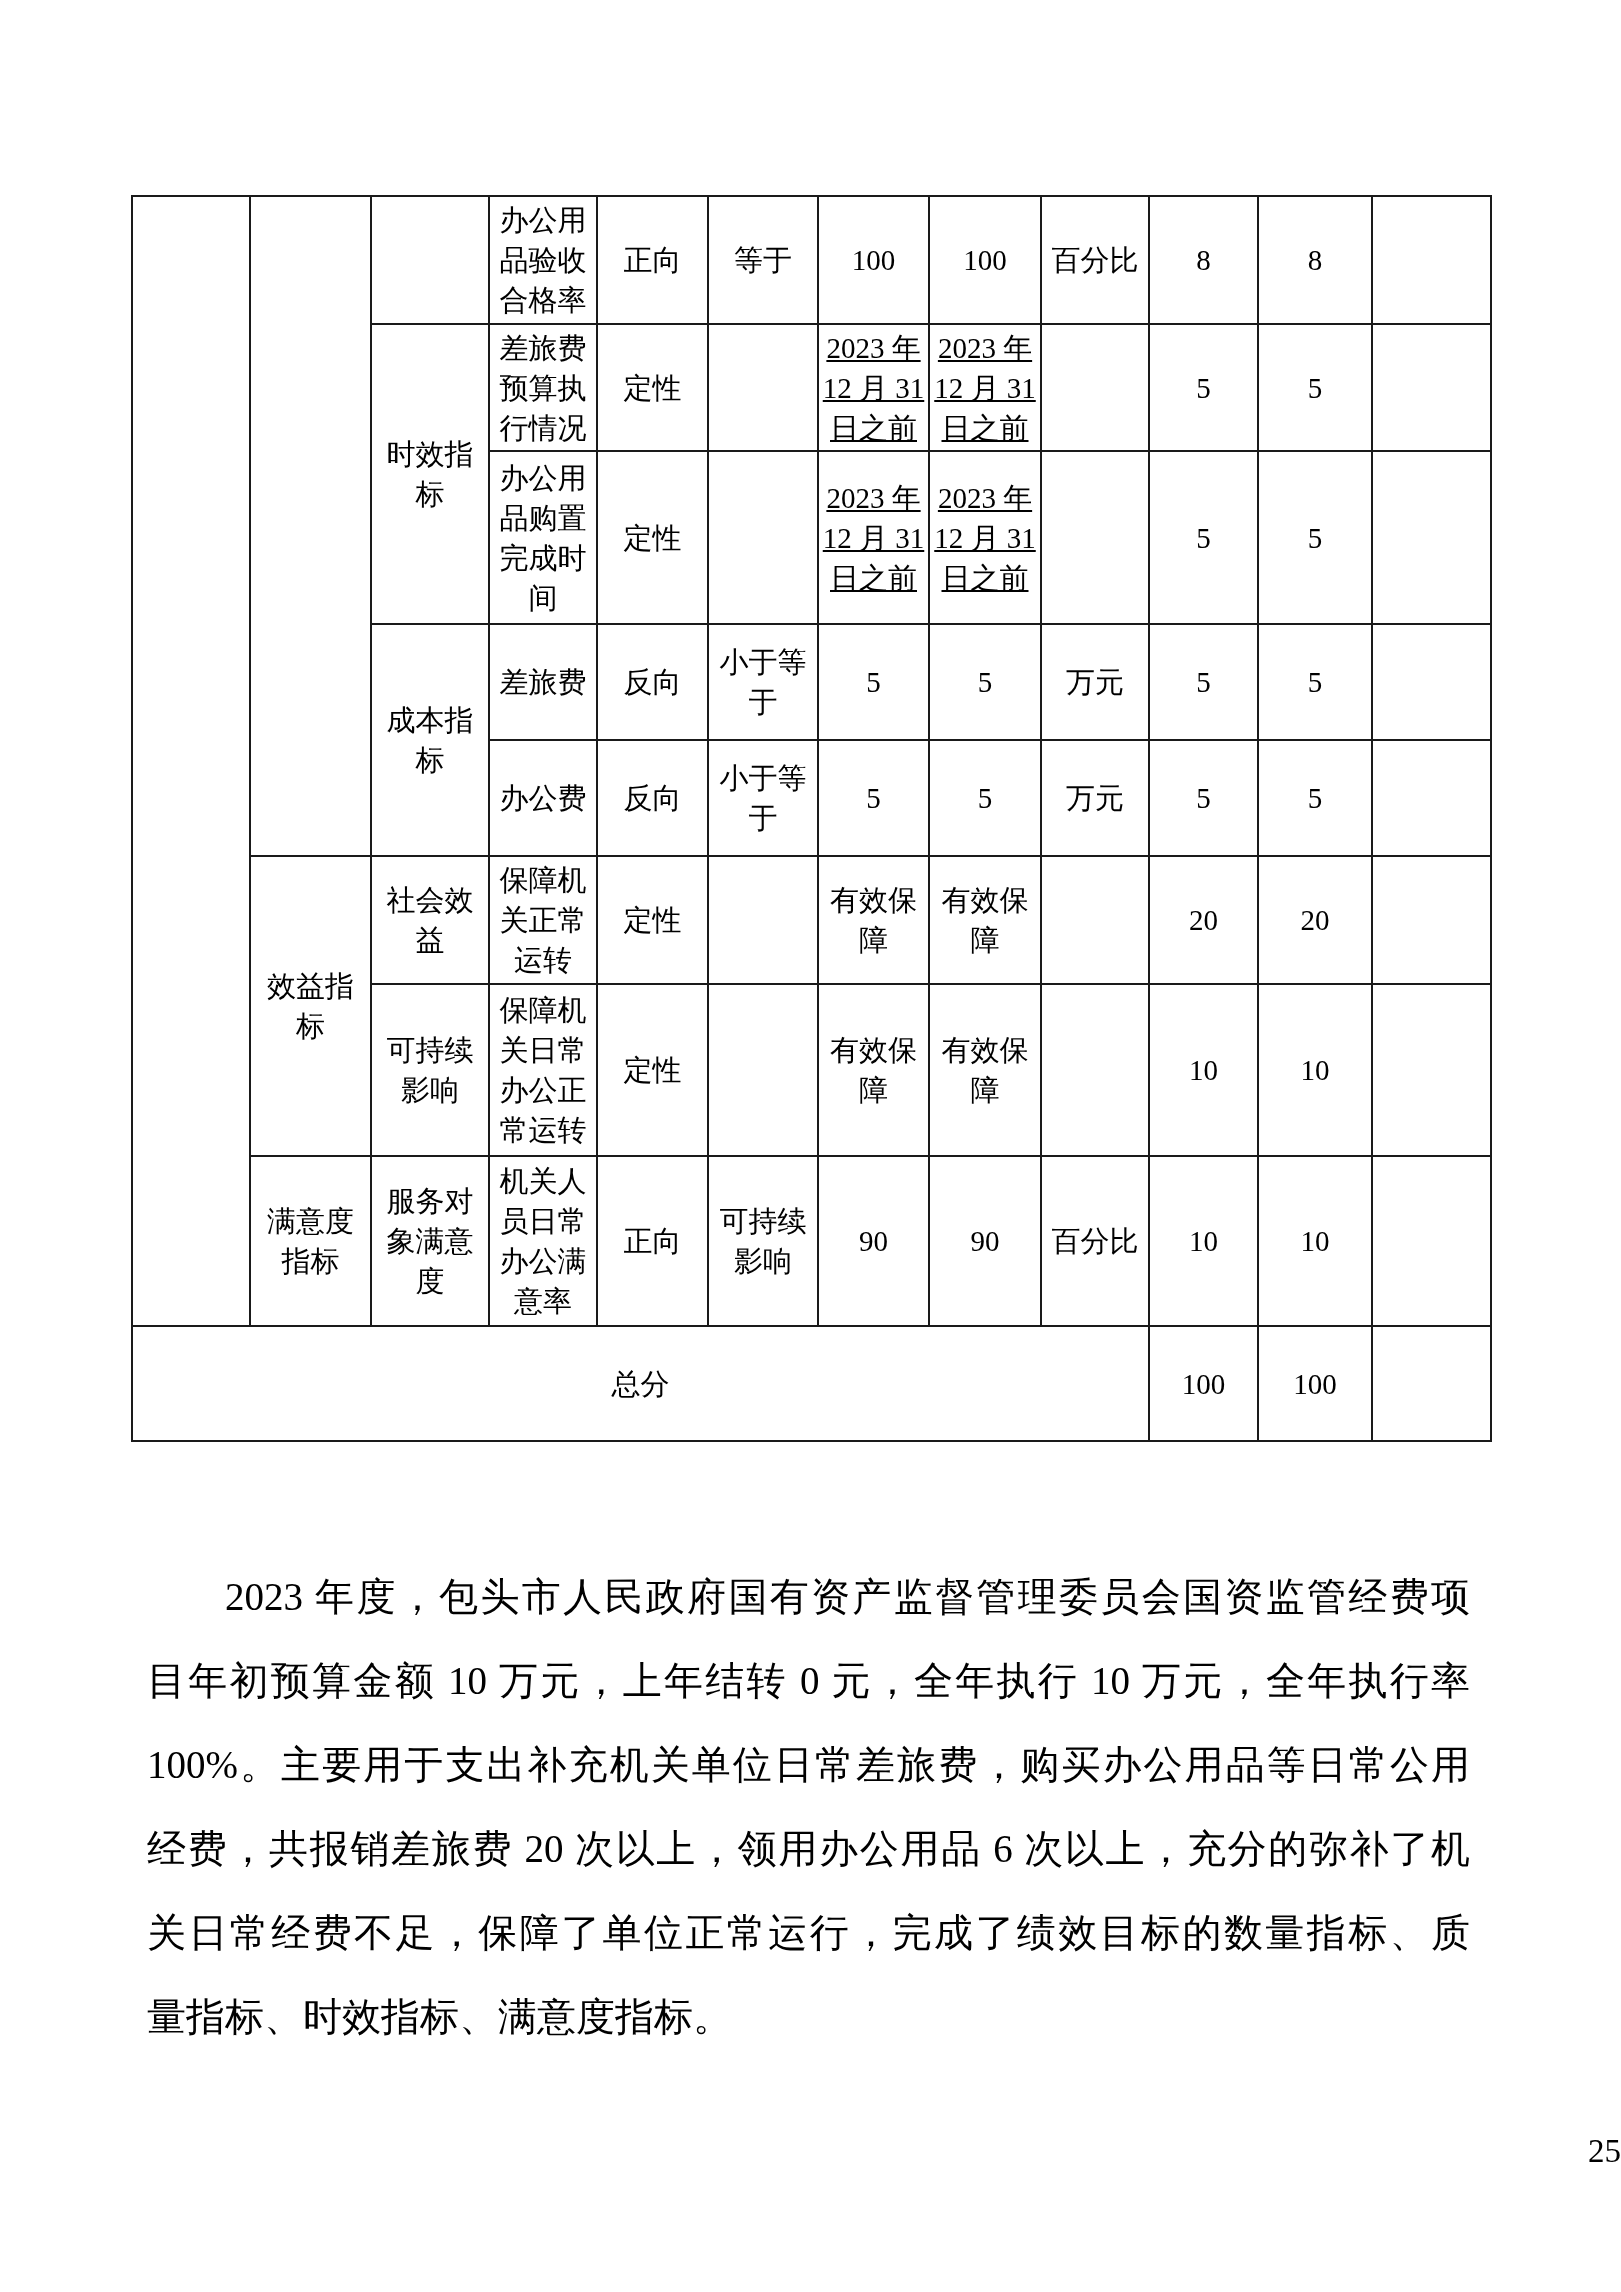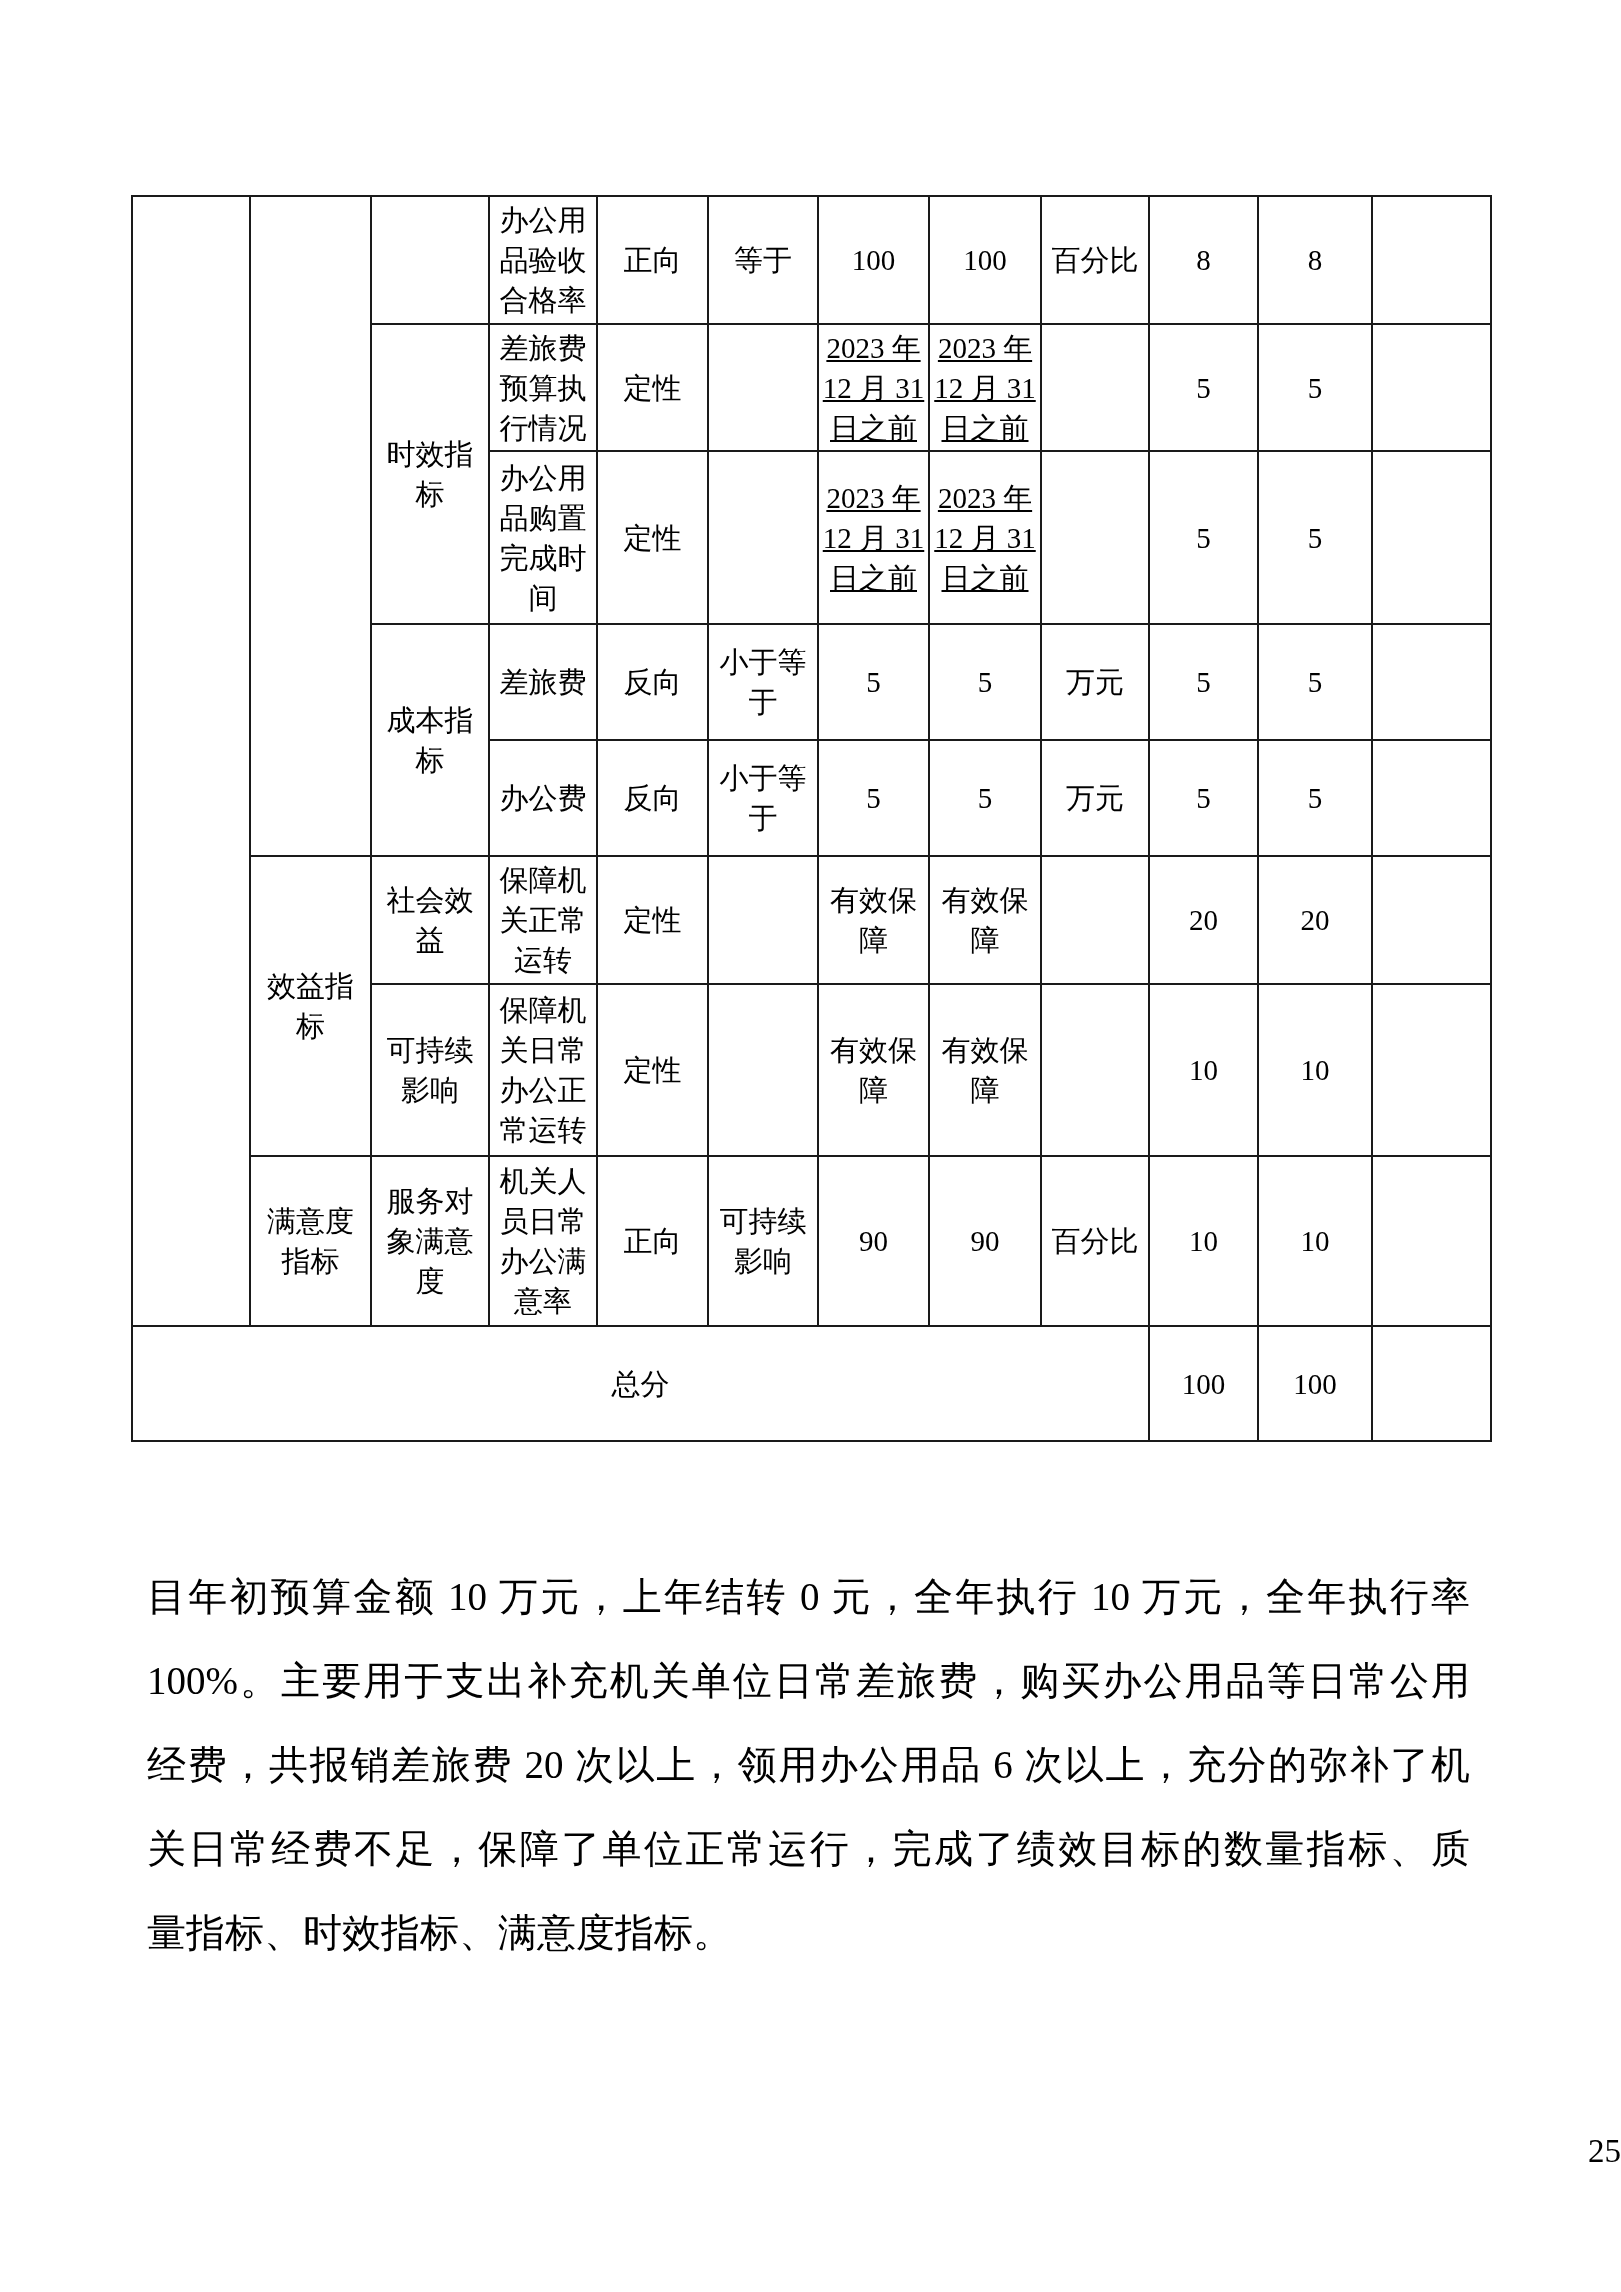--- a/index.html
+++ b/index.html
@@ -184,20 +184,21 @@
     <tr style="height:115px">
       <td colspan="9">总分</td>
       <td>100</td>
       <td>100</td>
       <td></td>
     </tr>
   </tbody>
     </table>
 
   <div class="para">
+    <div class="pline first">2023 年度，包头市人民政府国有资产监督管理委员会国资监管经费项</div>
     <div class="pline">目年初预算金额 10 万元，上年结转 0 元，全年执行 10 万元，全年执行率</div>
     <div class="pline">100%。主要用于支出补充机关单位日常差旅费，购买办公用品等日常公用</div>
     <div class="pline">经费，共报销差旅费 20 次以上，领用办公用品 6 次以上，充分的弥补了机</div>
     <div class="pline">关日常经费不足，保障了单位正常运行，完成了绩效目标的数量指标、质</div>
     <div class="pline last">量指标、时效指标、满意度指标。</div>
   </div>
 
   <div class="pageno">25</div>
 
 </div>

